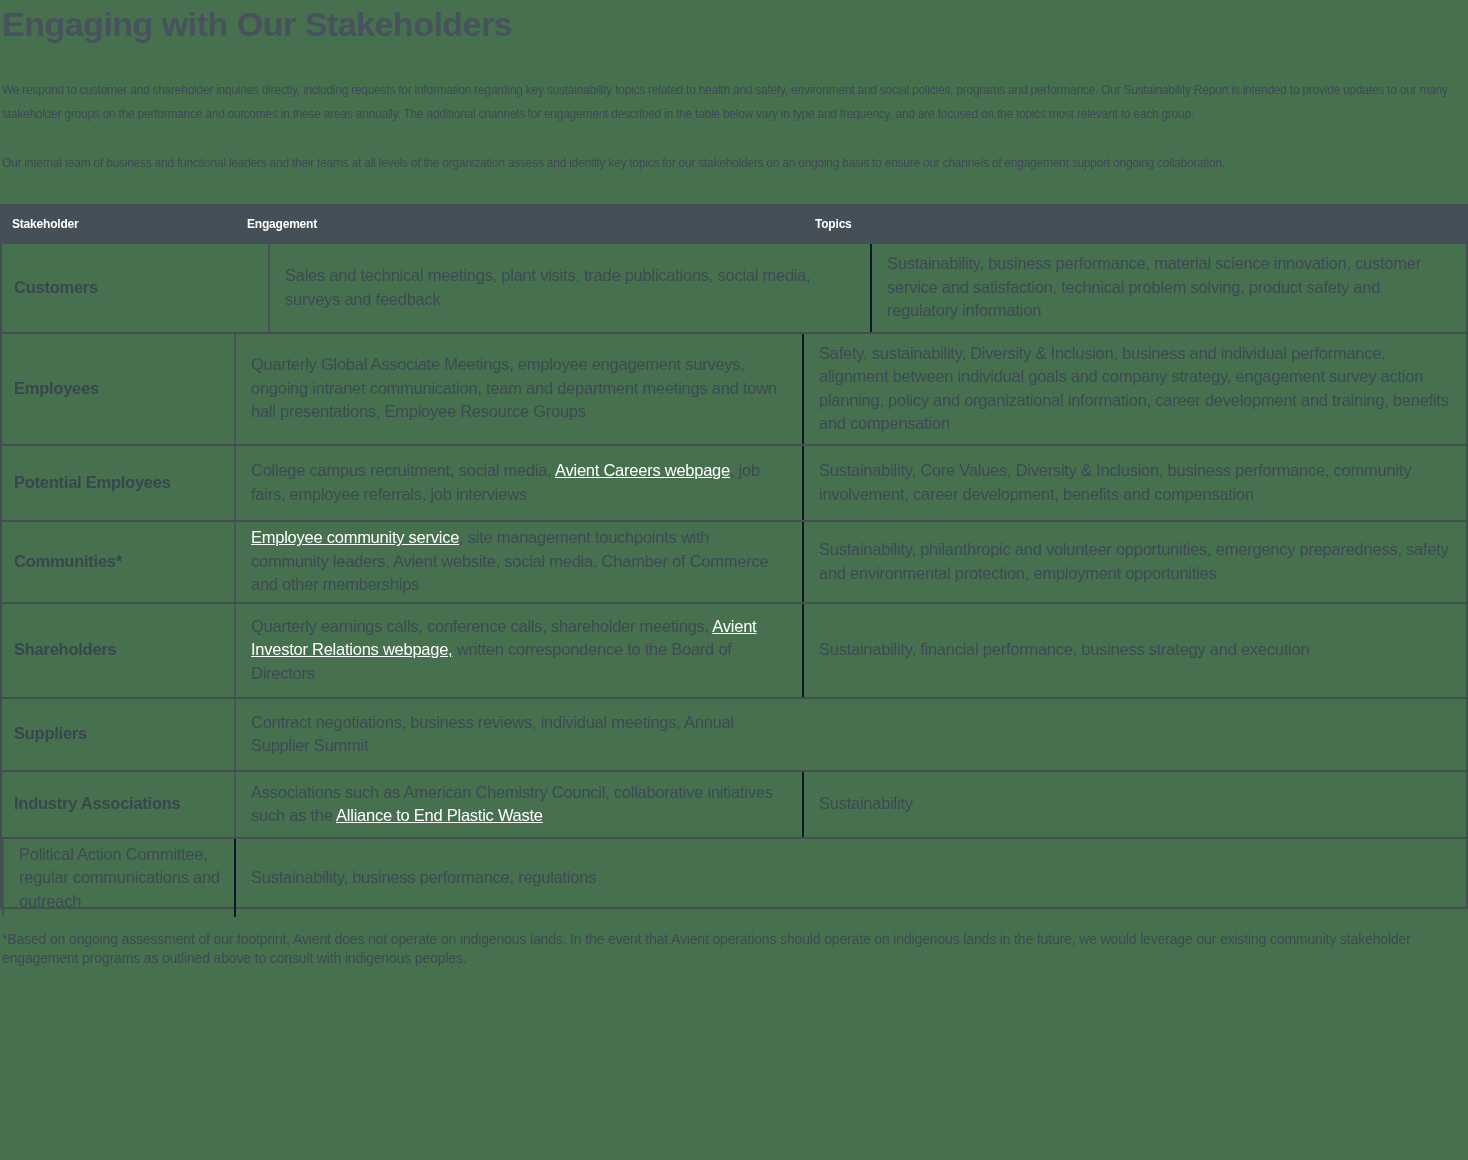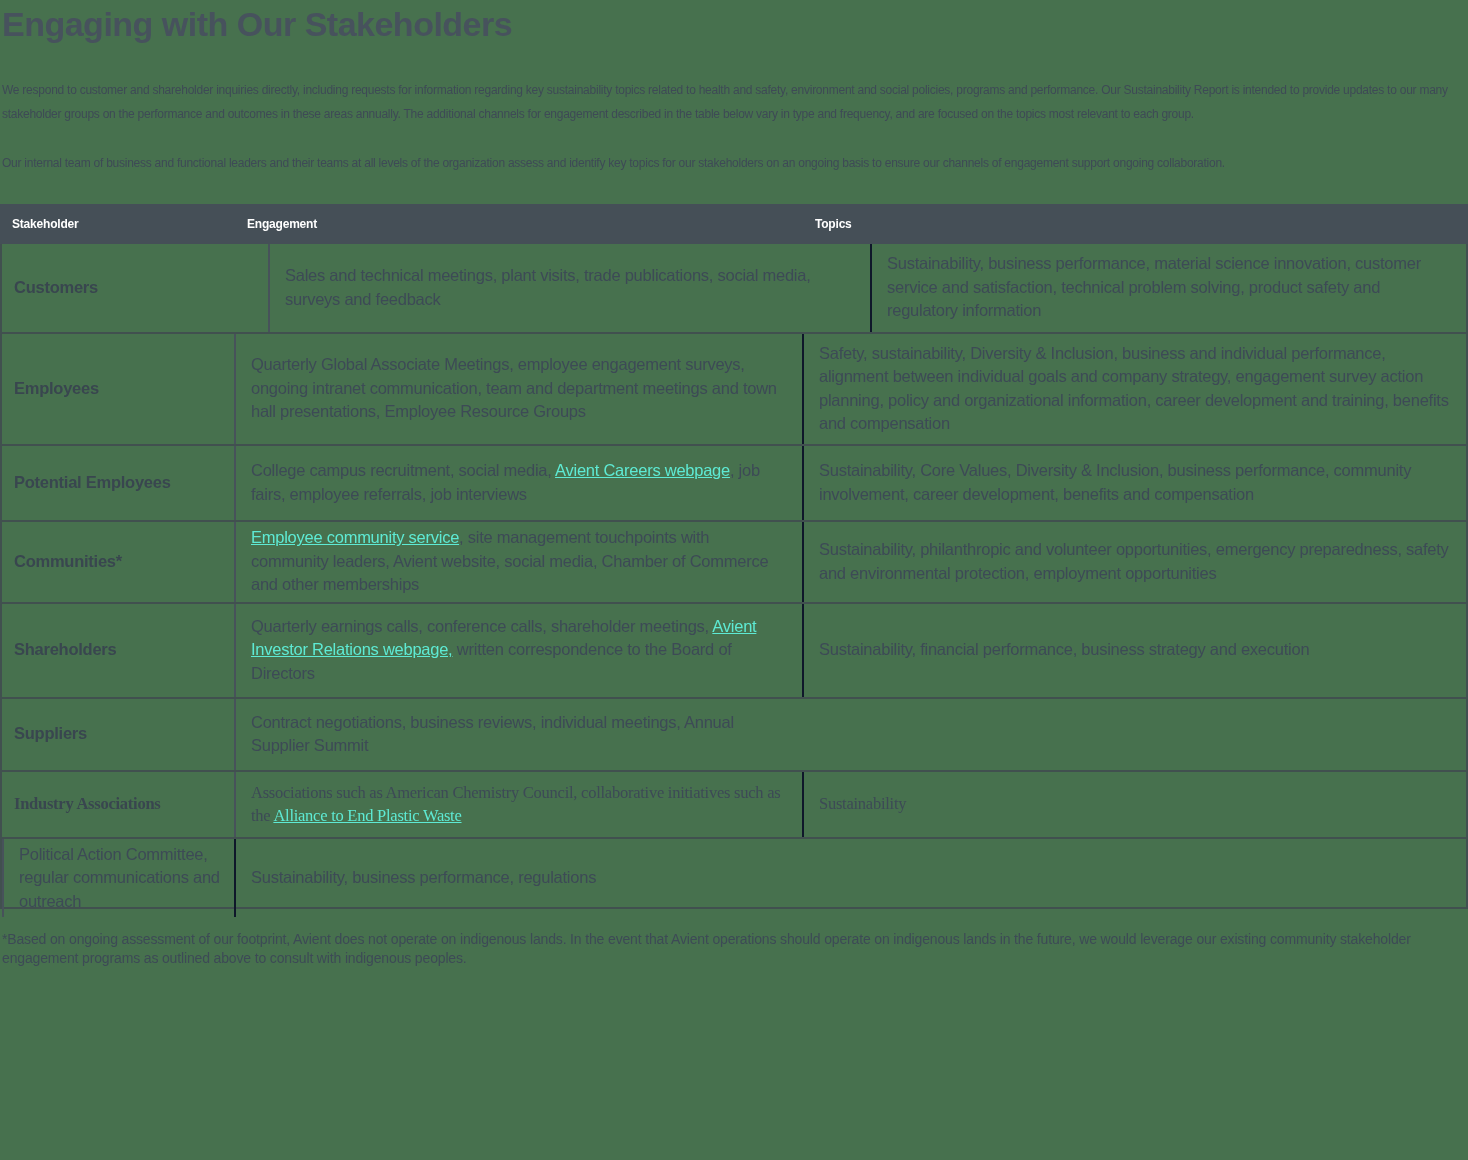--- a/index.html
+++ b/index.html
@@ -42,33 +42,33 @@
   .trow{
     display:grid;grid-template-columns:232px 568px 1fr;
     border-bottom:2px solid #41504F;
   }
   .trow:nth-child(1){height:88px;gap:34px;}
   .trow:nth-child(2){height:110px;}
   .trow:nth-child(3){height:74px;}
   .trow:nth-child(4){height:80px;}
   .trow:nth-child(5){height:93px;}
   .trow:nth-child(6){height:71px;}
-  .trow:nth-child(7){height:65px;font-family:Liberation Serif, serif;}
+  .trow:nth-child(7){height:65px;}
   .trow:nth-child(8){height:68px;}
   .cell{
     display:flex;align-items:center;
     font-size:16.5px;line-height:23.5px;letter-spacing:-0.25px;
     color:#3D4A56;
   }
   .cell .inner{width:100%;}
   .cell.c1{padding:4px 10px 4px 12px;font-weight:bold;font-size:16.5px;color:#39464F;}
   .cell.c2{padding:4px 14px 4px 15px;border-left:2px solid #47525A;}
   .cell.c3{padding:4px 16px 4px 15px;border-left:2px solid #0f172a;}
   .cell a{
-    color:#5eead4;text-decoration:underline;cursor:pointer;
+    color:#ffffff;text-decoration:underline;cursor:pointer;
   }
   .footnote{
     margin:21px 0 0 2px;max-width:1456px;
     font-size:14px;line-height:19px;letter-spacing:-0.15px;
     color:#3D4A56;
   }
 </style>
 </head>
 <body>
 

